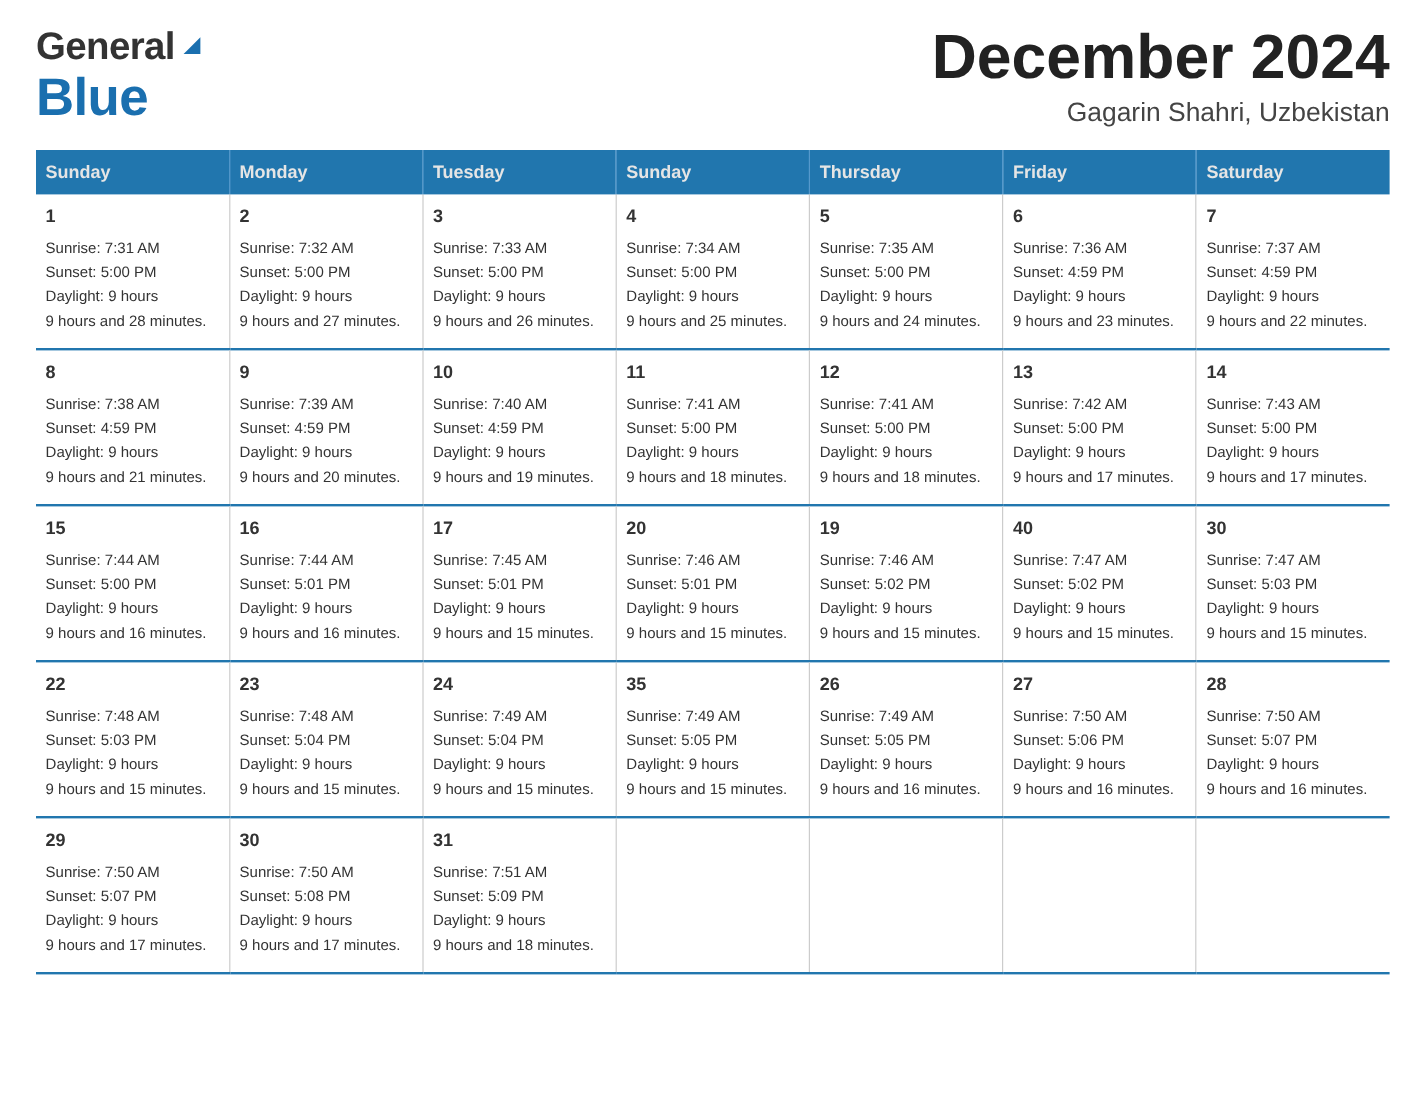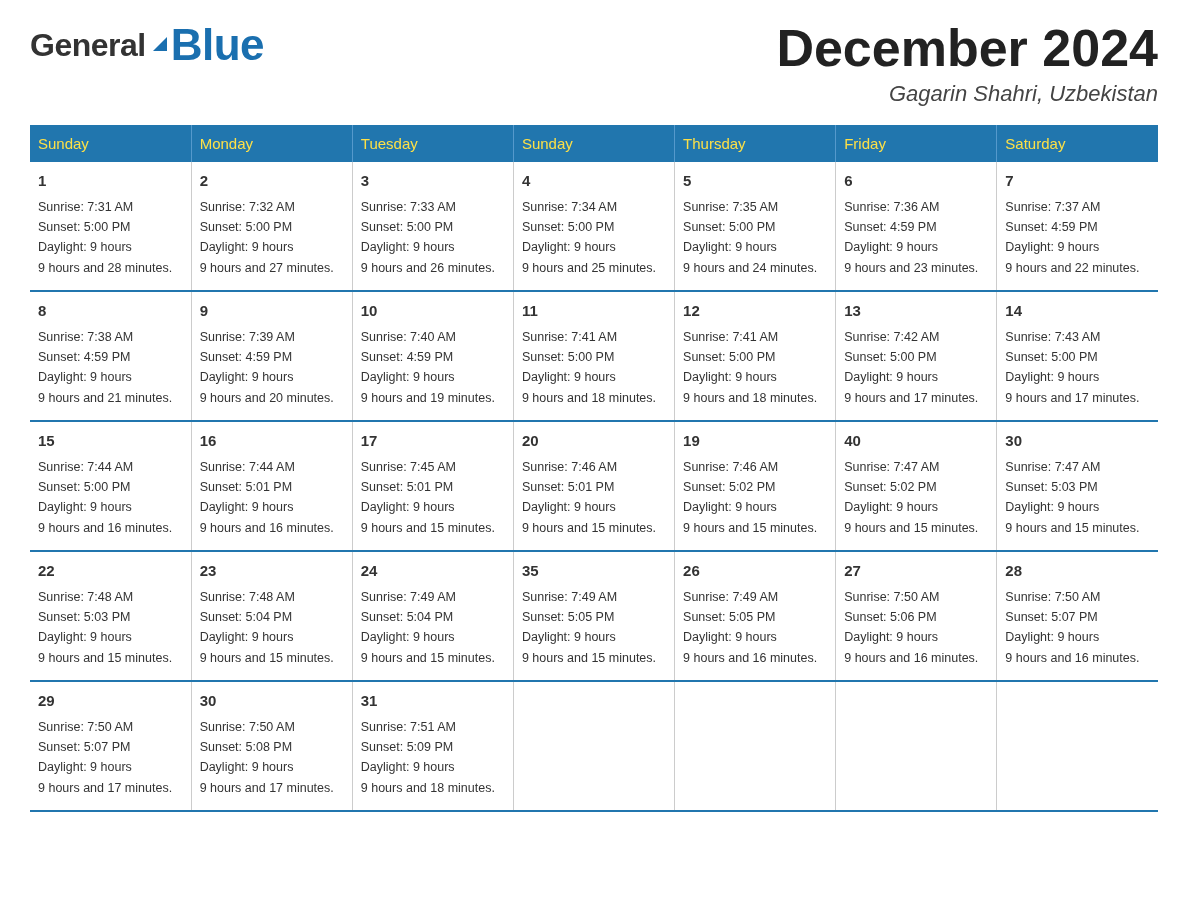--- a/index.html
+++ b/index.html
@@ -11,21 +11,21 @@
       padding: 20px 30px;
     }
     .header {
       display: flex;
       justify-content: space-between;
       align-items: flex-start;
       margin-bottom: 18px;
     }
     .logo-wrapper {
       display: flex;
-      flex-direction: row;
+      flex-direction: column;
     }
     .logo-line1 {
       display: flex;
       align-items: center;
       font-size: 32px;
       font-weight: bold;
       color: #333;
       letter-spacing: -0.5px;
     }
     .logo-line2 {
@@ -41,33 +41,32 @@
       font-size: 52px;
       font-weight: bold;
       color: #222;
       line-height: 1.1;
       margin-left: 12px;
     }
     .location {
       font-size: 22px;
       color: #444;
       margin-top: 4px;
-      font-style: italic;
     }
     table {
       width: 100%;
       border-collapse: collapse;
       table-layout: fixed;
     }
     thead tr th {
       background-color: #2176ae;
-      color: #fde047;
+      color: #e5e5e5;
       padding: 10px 8px;
       font-size: 15px;
-      font-weight: 400;
+      font-weight: 700;
       text-align: left;
       border-right: 1px solid #5599cc;
     }
     thead tr th:last-child { border-right: none; }
     tbody tr td {
       vertical-align: top;
       padding: 8px 8px 12px 8px;
       border-right: 1px solid #ccc;
       border-bottom: 2px solid #2176ae;
       font-size: 13px;

